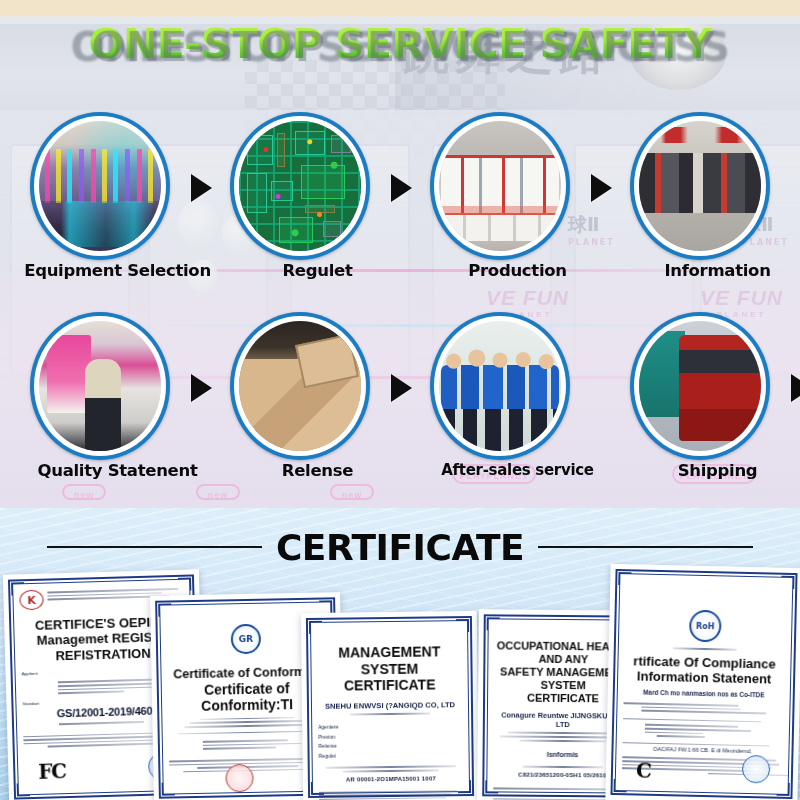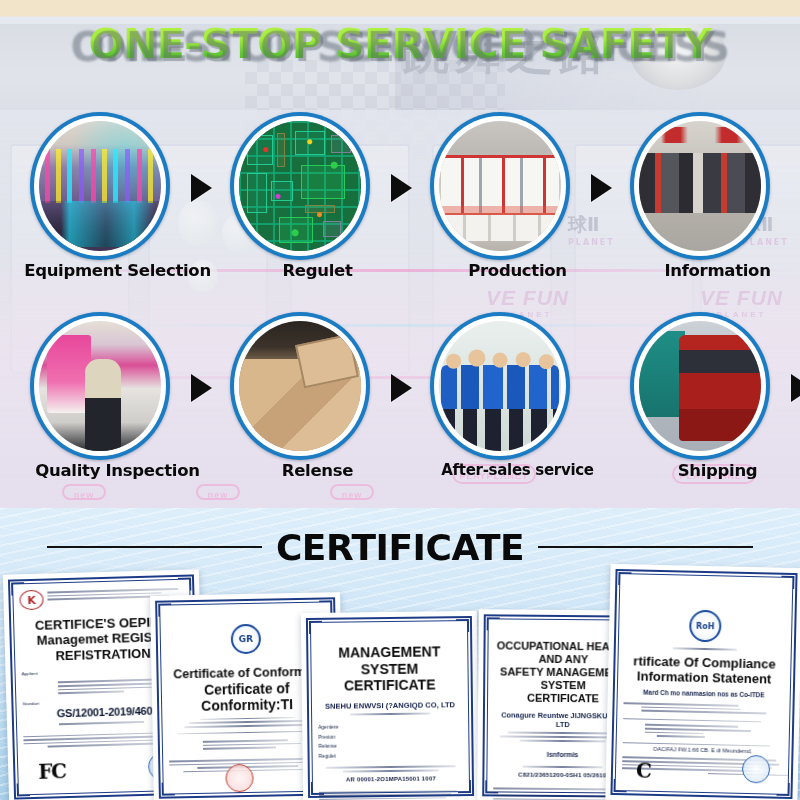--- a/index.html
+++ b/index.html
@@ -570,21 +570,21 @@
     <div class="steps-row row2">
 
       <div class="step">
         <div class="circle-wrap">
           <div class="circle-outer"></div>
           <div class="circle-inner"></div>
           <div class="circle-photo">
             <div class="art art-quality"></div>
           </div>
         </div>
-        <div class="step-label">Quality Inspection</div>
+        <div class="step-label">Quality Statenent</div>
         <div class="arrow"></div>
       </div>
 
       <div class="step">
         <div class="circle-wrap">
           <div class="circle-outer"></div>
           <div class="circle-inner"></div>
           <div class="circle-photo">
             <div class="art art-packing"></div>
           </div>

